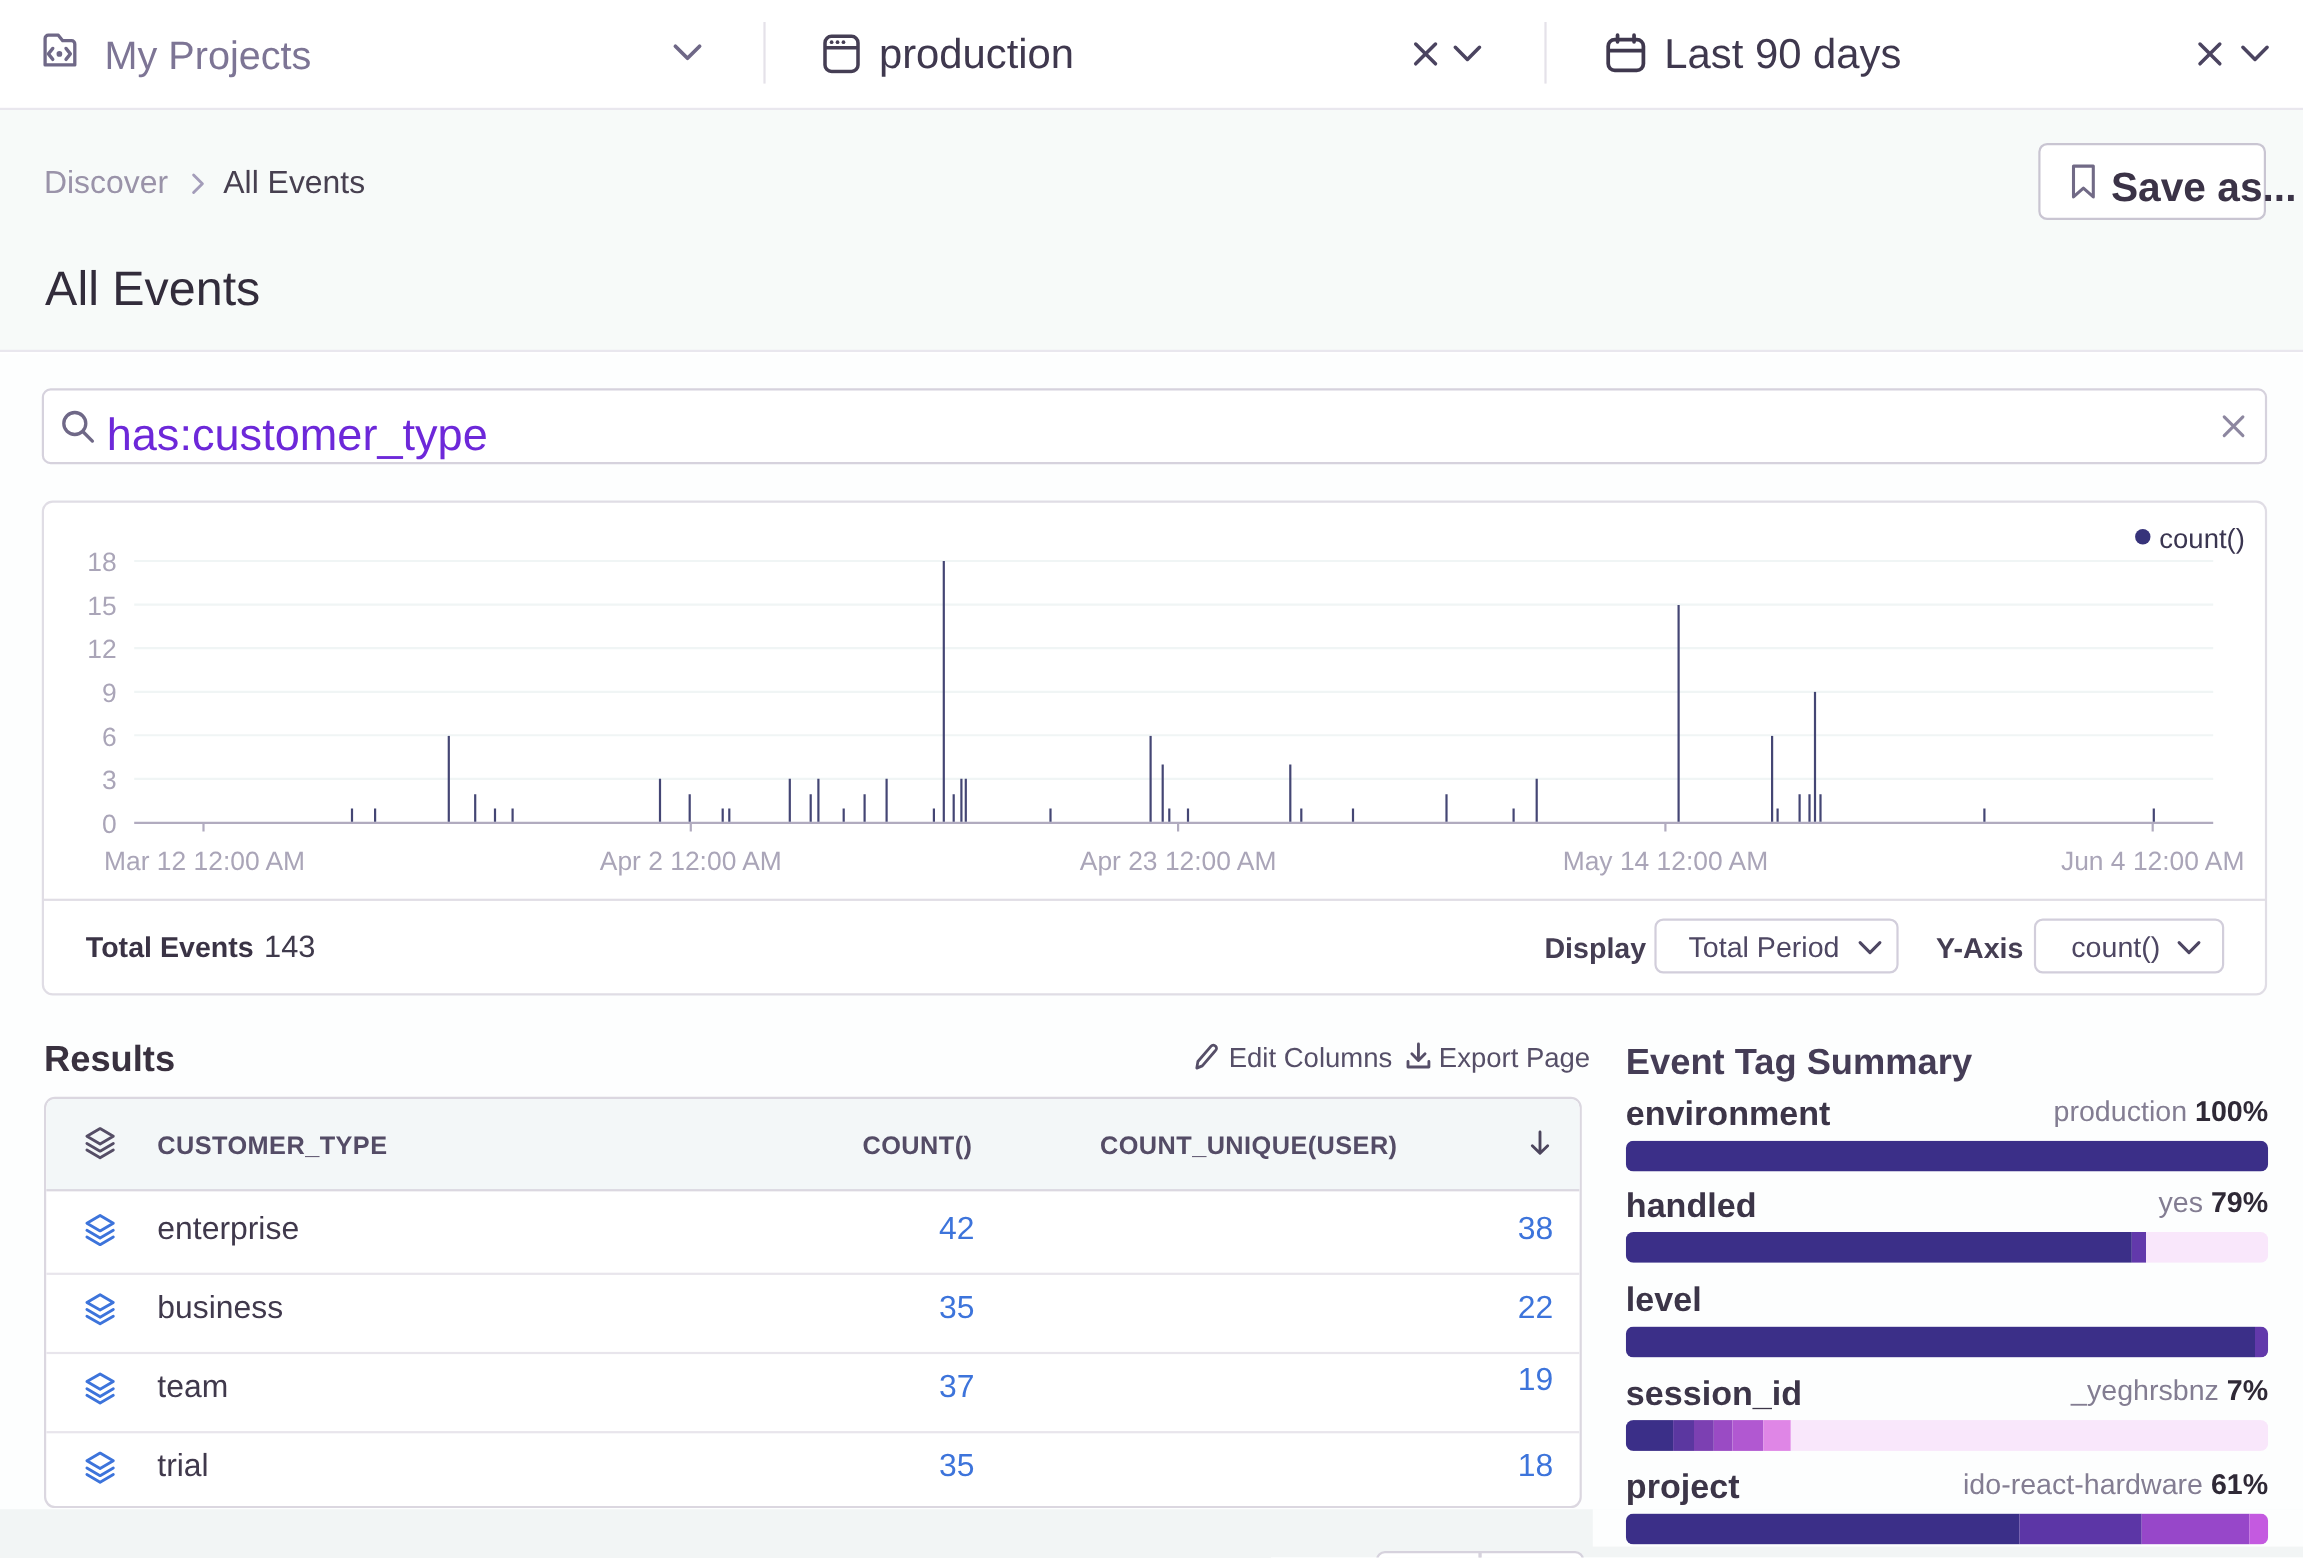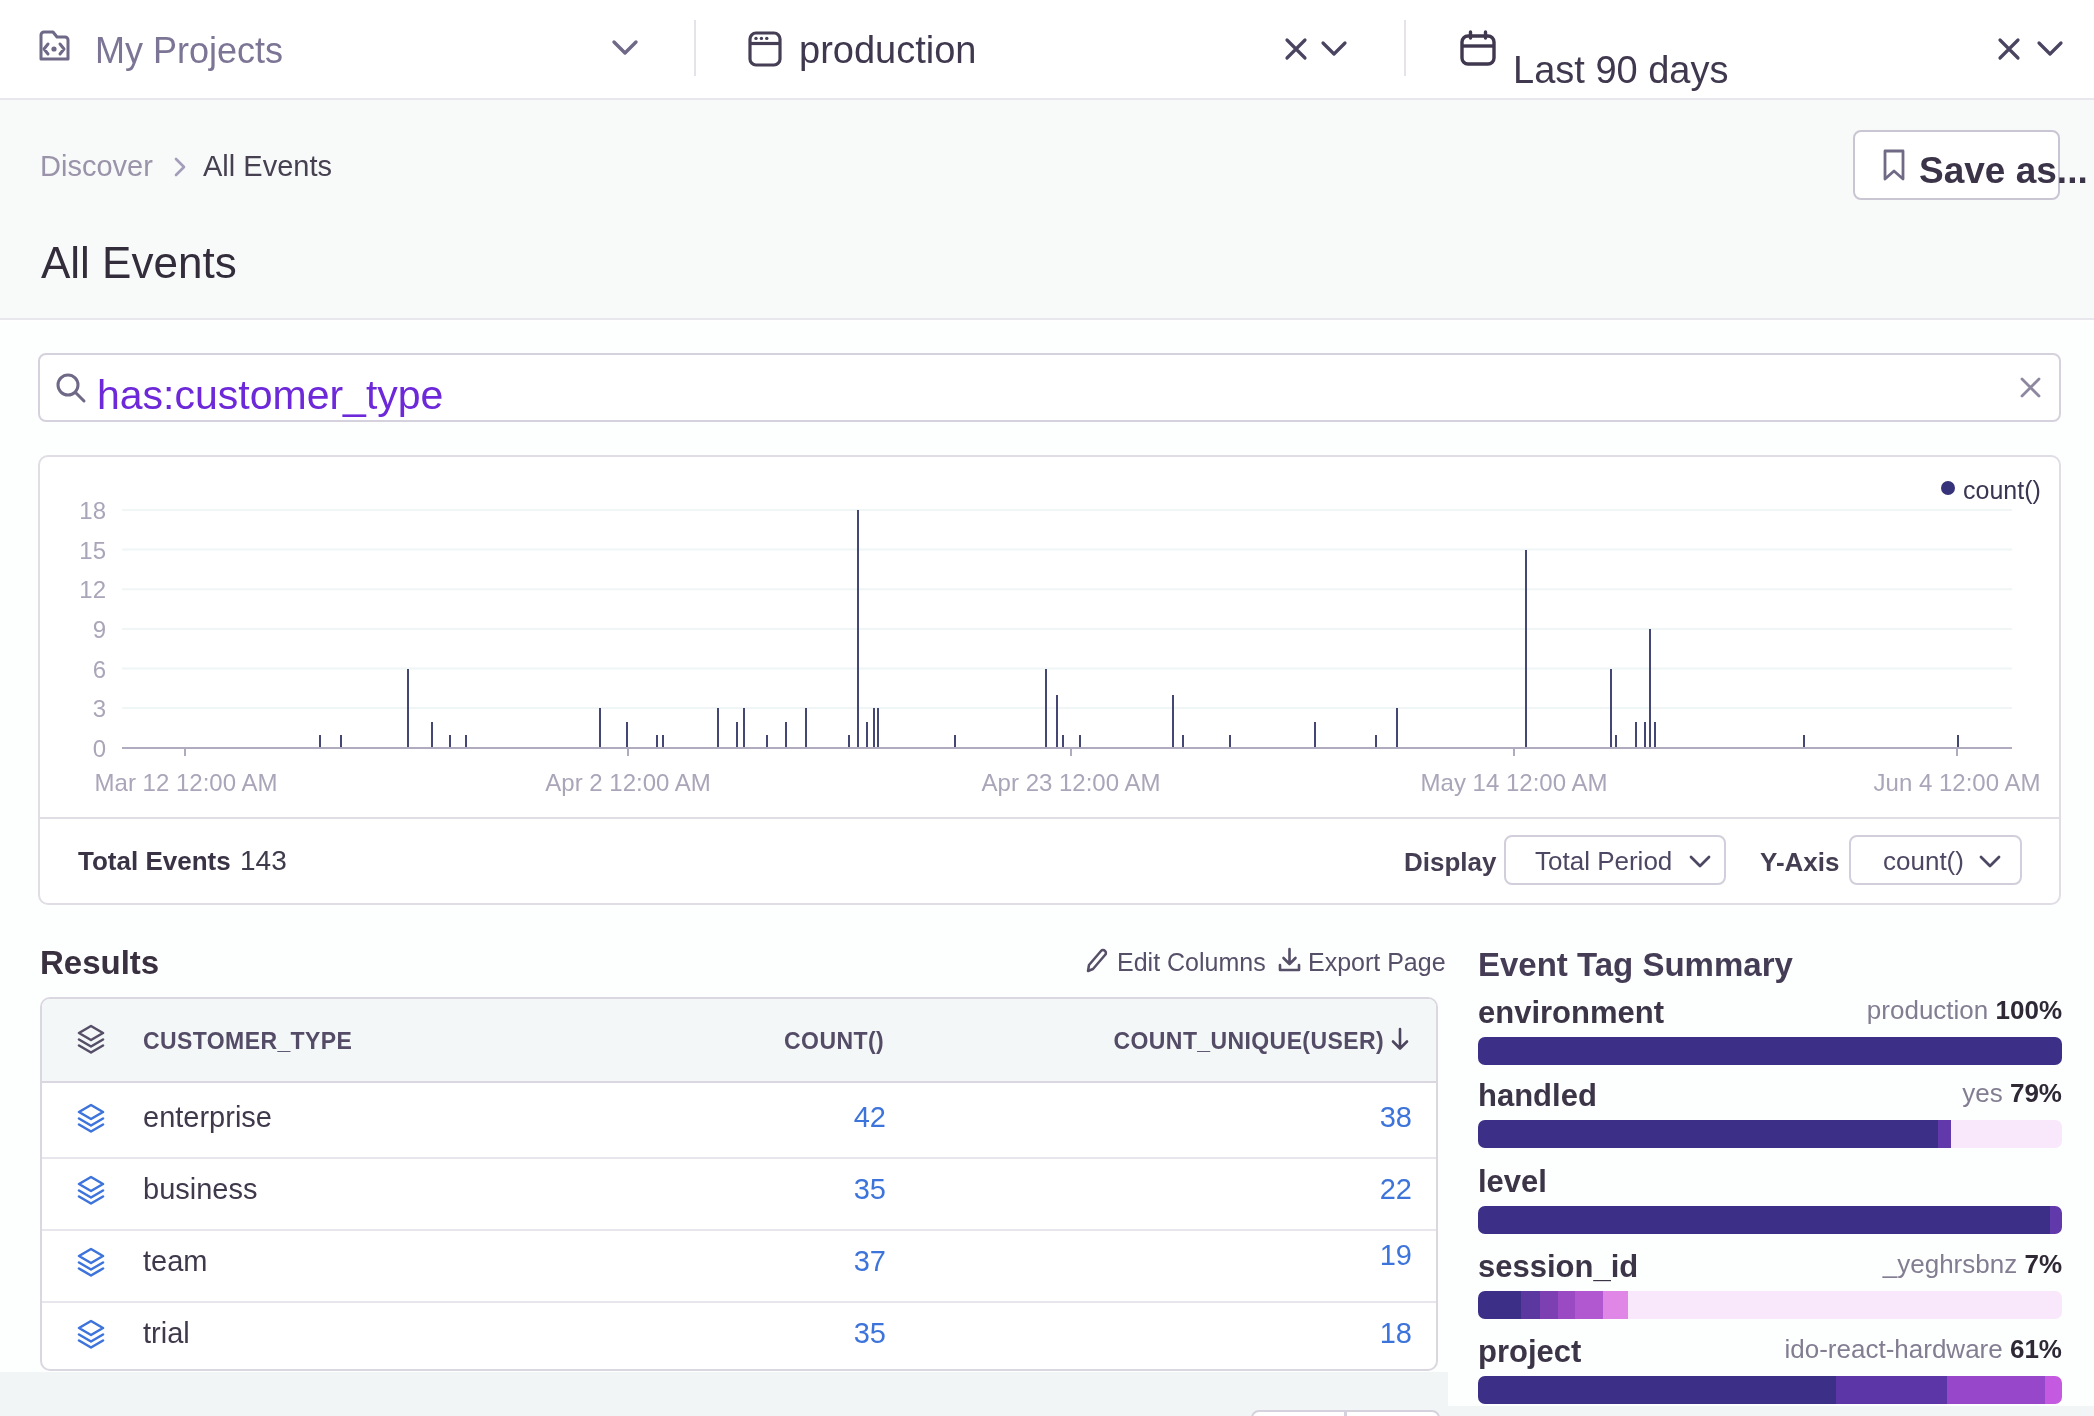--- a/index.html
+++ b/index.html
@@ -38,21 +38,21 @@
 <svg class="abs" style="left:1320px;top:40px" width="28" height="18" viewBox="0 0 28 18">
   <path d="M3 3 L14 14 L25 3" fill="none" stroke="#4b4460" stroke-width="3.2" stroke-linecap="round" stroke-linejoin="round"></path>
 </svg>
 <div class="abs" style="left:1404px;top:20px;width:2px;height:56px;background:#e5e2e9;"></div>
 
 <svg class="abs" style="left:1459px;top:29px" width="38" height="38" viewBox="0 0 38 38">
   <rect x="3" y="7" width="32" height="28" rx="6" fill="none" stroke="#3f384e" stroke-width="3.4"></rect>
   <line x1="3" y1="17" x2="35" y2="17" stroke="#3f384e" stroke-width="3.4"></line>
   <path d="M11.5 9 v-6 M26.5 9 v-6" stroke="#3f384e" stroke-width="3.4" stroke-linecap="round"></path>
 </svg>
-<div class="abs" style="left:1513px;top:29px;font-size:38px;color:#3f384e;margin-top:20px;">Last 90 days</div>
+<div class="abs" style="left:1513px;top:29px;font-size:38px;color:#3f384e;">Last 90 days</div>
 
 <svg class="abs" style="left:1997px;top:37px" width="24" height="24" viewBox="0 0 24 24">
   <path d="M3 3 L21 21 M21 3 L3 21" stroke="#4b4460" stroke-width="3.2" stroke-linecap="round"></path>
 </svg>
 <svg class="abs" style="left:2036px;top:40px" width="28" height="18" viewBox="0 0 28 18">
   <path d="M3 3 L14 14 L25 3" fill="none" stroke="#4b4460" stroke-width="3.2" stroke-linecap="round" stroke-linejoin="round"></path>
 </svg>
 
 <div class="abs" id="header" style="left:0;top:100px;width:2094px;height:220px;background:#f7faf9;border-bottom:2px solid #e9e7ee;"></div>
 
@@ -208,21 +208,21 @@
   <div style="position:absolute;left:0;top:302px;width:100%;height:2px;background:#e8e5ec;"></div>
 </div>
 
 <svg class="abs" style="left:76px;top:1024px" width="30" height="32" viewBox="0 0 30 32">
   <path d="M15 2 L27 9 L15 16 L3 9 Z" fill="none" stroke="#554e66" stroke-width="2.6" stroke-linejoin="round"></path>
   <path d="M3 15.5 L15 22.5 L27 15.5" fill="none" stroke="#554e66" stroke-width="2.6" stroke-linejoin="round" stroke-linecap="round"></path>
   <path d="M3 21.5 L15 28.5 L27 21.5" fill="none" stroke="#554e66" stroke-width="2.6" stroke-linejoin="round" stroke-linecap="round"></path>
 </svg>
 <div class="abs" style="left:143px;top:1028px;font-size:23px;font-weight:bold;letter-spacing:0.4px;color:#544c66;">CUSTOMER_TYPE</div>
 <div class="abs" style="left:684px;top:1028px;width:200px;text-align:right;font-size:23px;font-weight:bold;letter-spacing:0.4px;color:#544c66;">COUNT()</div>
-<div class="abs" style="left:1000px;top:1028px;width:384px;text-align:right;font-size:23px;font-weight:bold;letter-spacing:0.4px;color:#544c66;">COUNT_UNIQUE(USER)</div>
+<div class="abs" style="left:1000px;top:1028px;width:384px;text-align:left;font-size:23px;font-weight:bold;letter-spacing:0.4px;color:#544c66;">COUNT_UNIQUE(USER)</div>
 <svg class="abs" style="left:1390px;top:1026px" width="20" height="26" viewBox="0 0 20 26">
   <path d="M10 3 v19 M3 15.5 l7 7 7 -7" fill="none" stroke="#4c455d" stroke-width="2.6" stroke-linecap="round" stroke-linejoin="round"></path>
 </svg>
 
 <div id="rows"></div>
 <svg class="abs" style="left:76px;top:1103px" width="30" height="32" viewBox="0 0 30 32">
   <path d="M15 2 L27 9 L15 16 L3 9 Z" fill="none" stroke="#3d74db" stroke-width="2.6" stroke-linejoin="round"></path>
   <path d="M3 15.5 L15 22.5 L27 15.5" fill="none" stroke="#3d74db" stroke-width="2.6" stroke-linejoin="round" stroke-linecap="round"></path>
   <path d="M3 21.5 L15 28.5 L27 21.5" fill="none" stroke="#3d74db" stroke-width="2.6" stroke-linejoin="round" stroke-linecap="round"></path>
 </svg>

